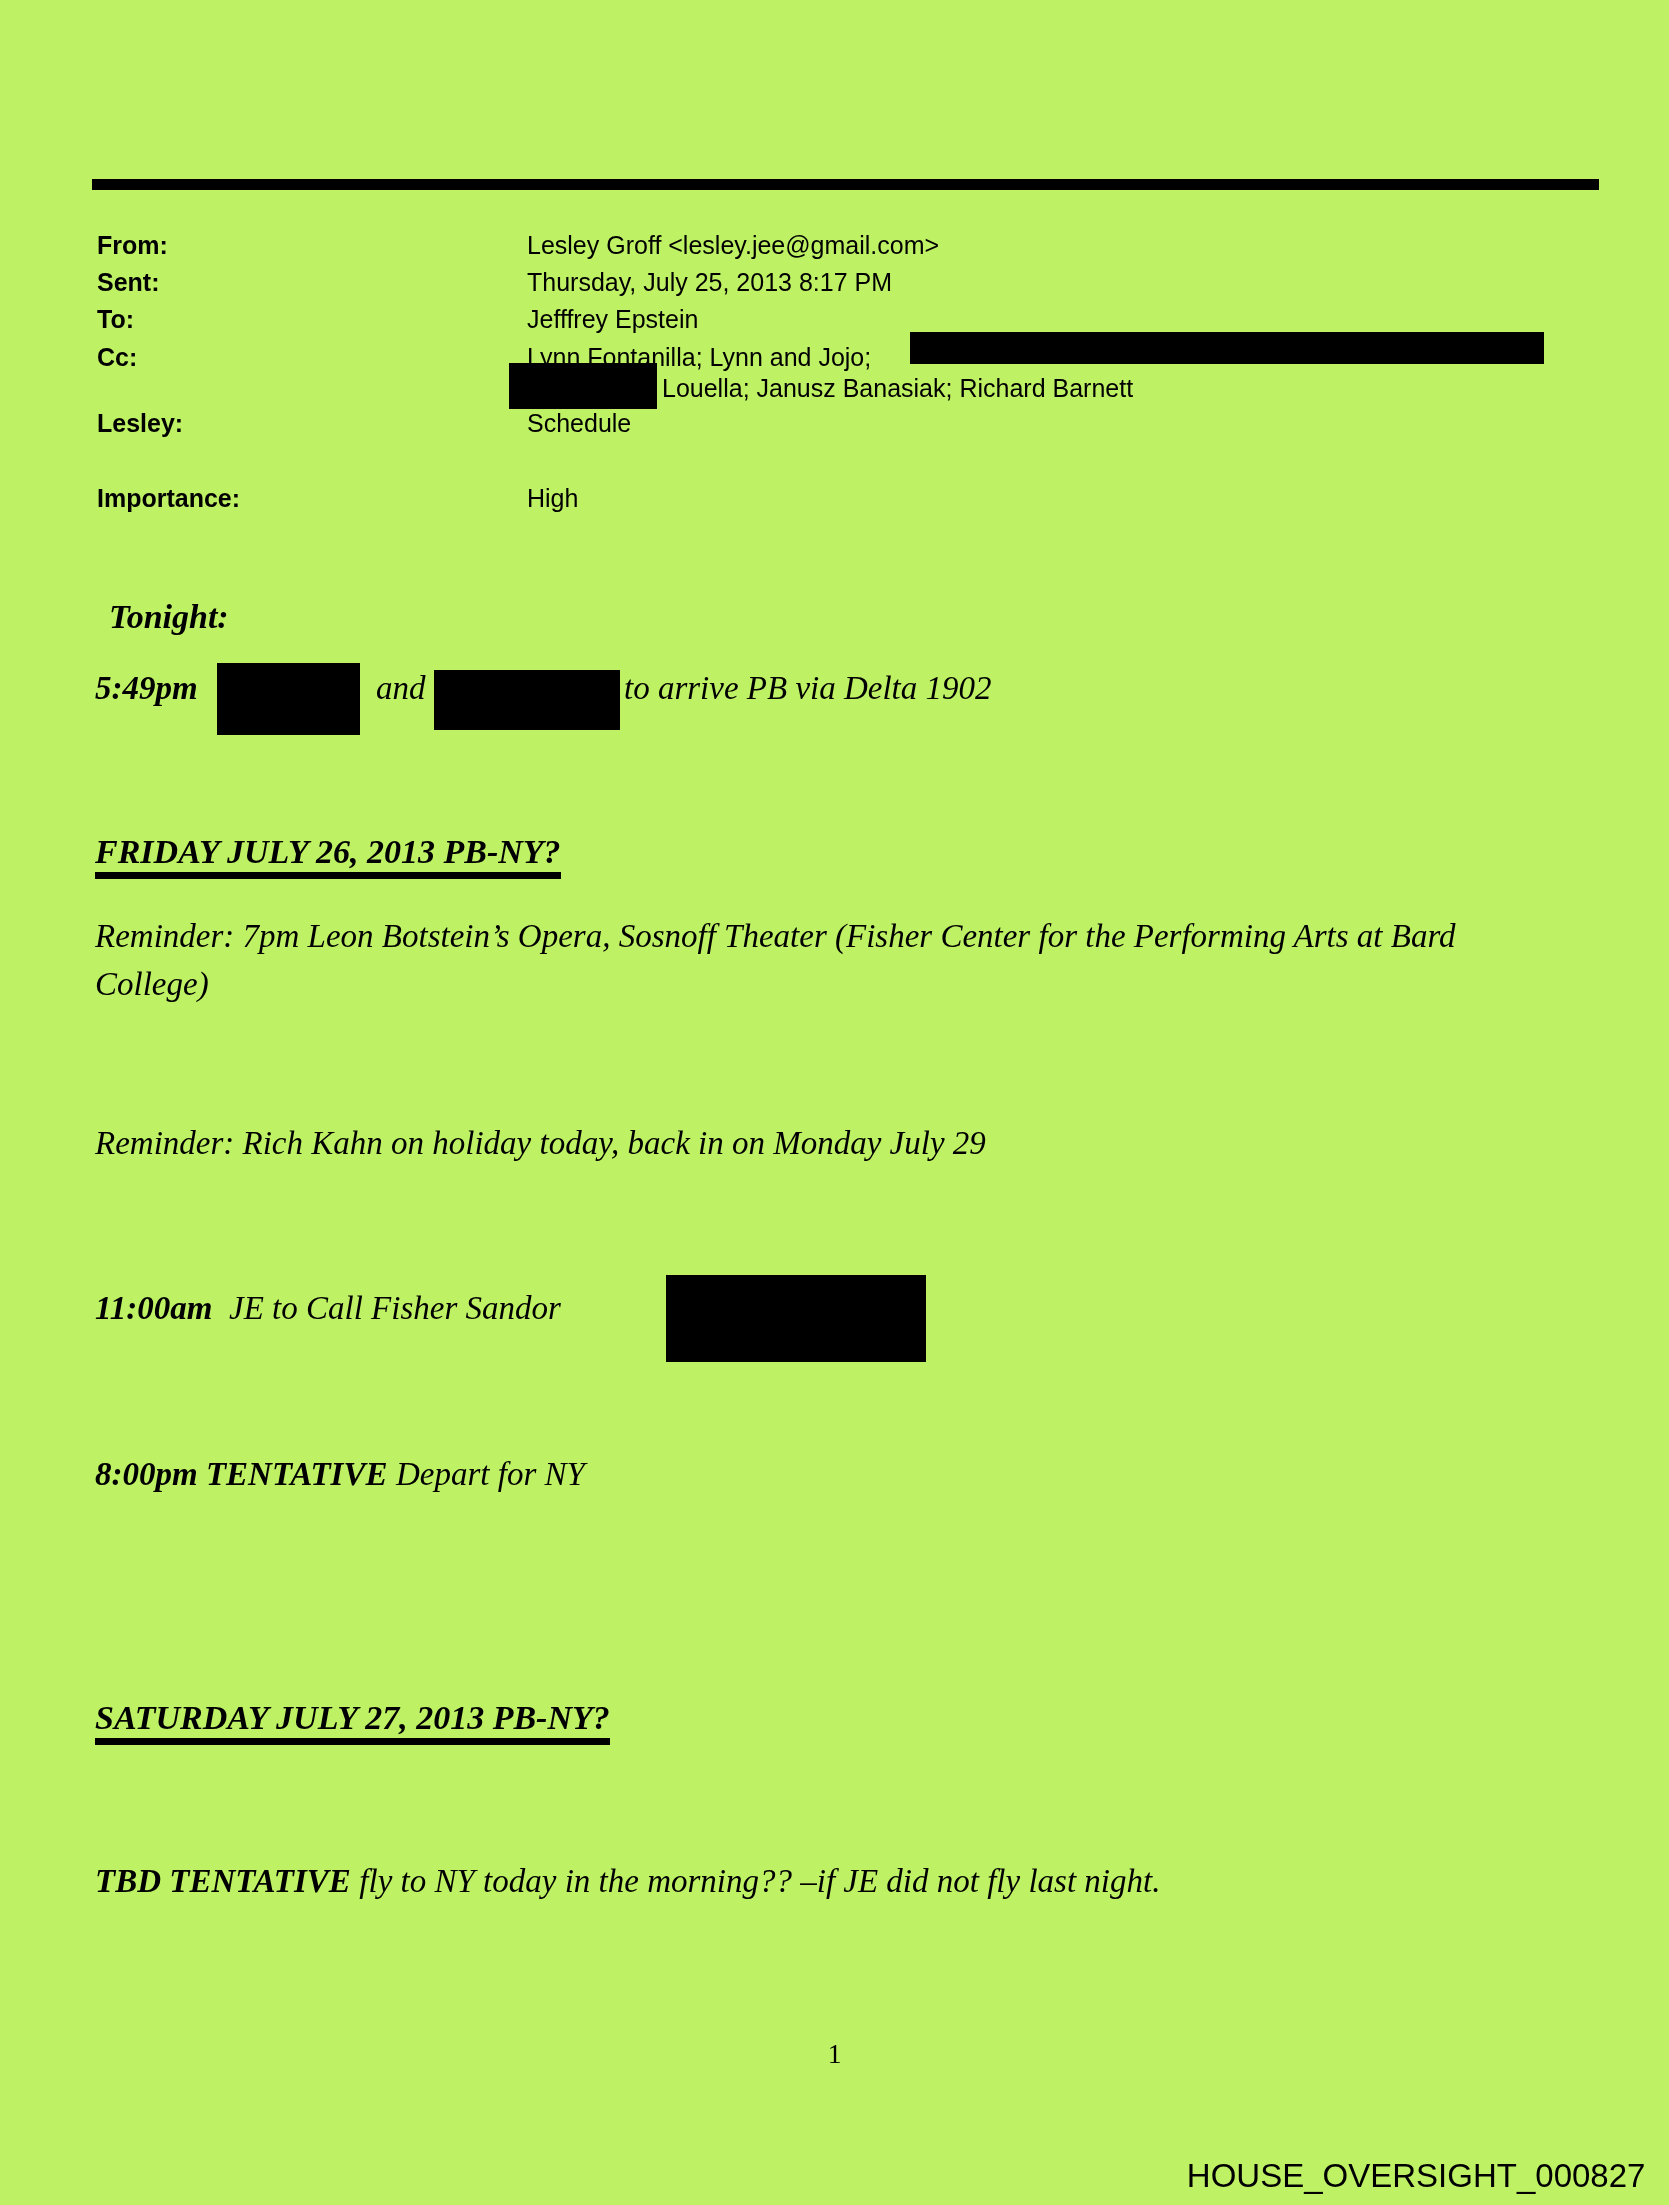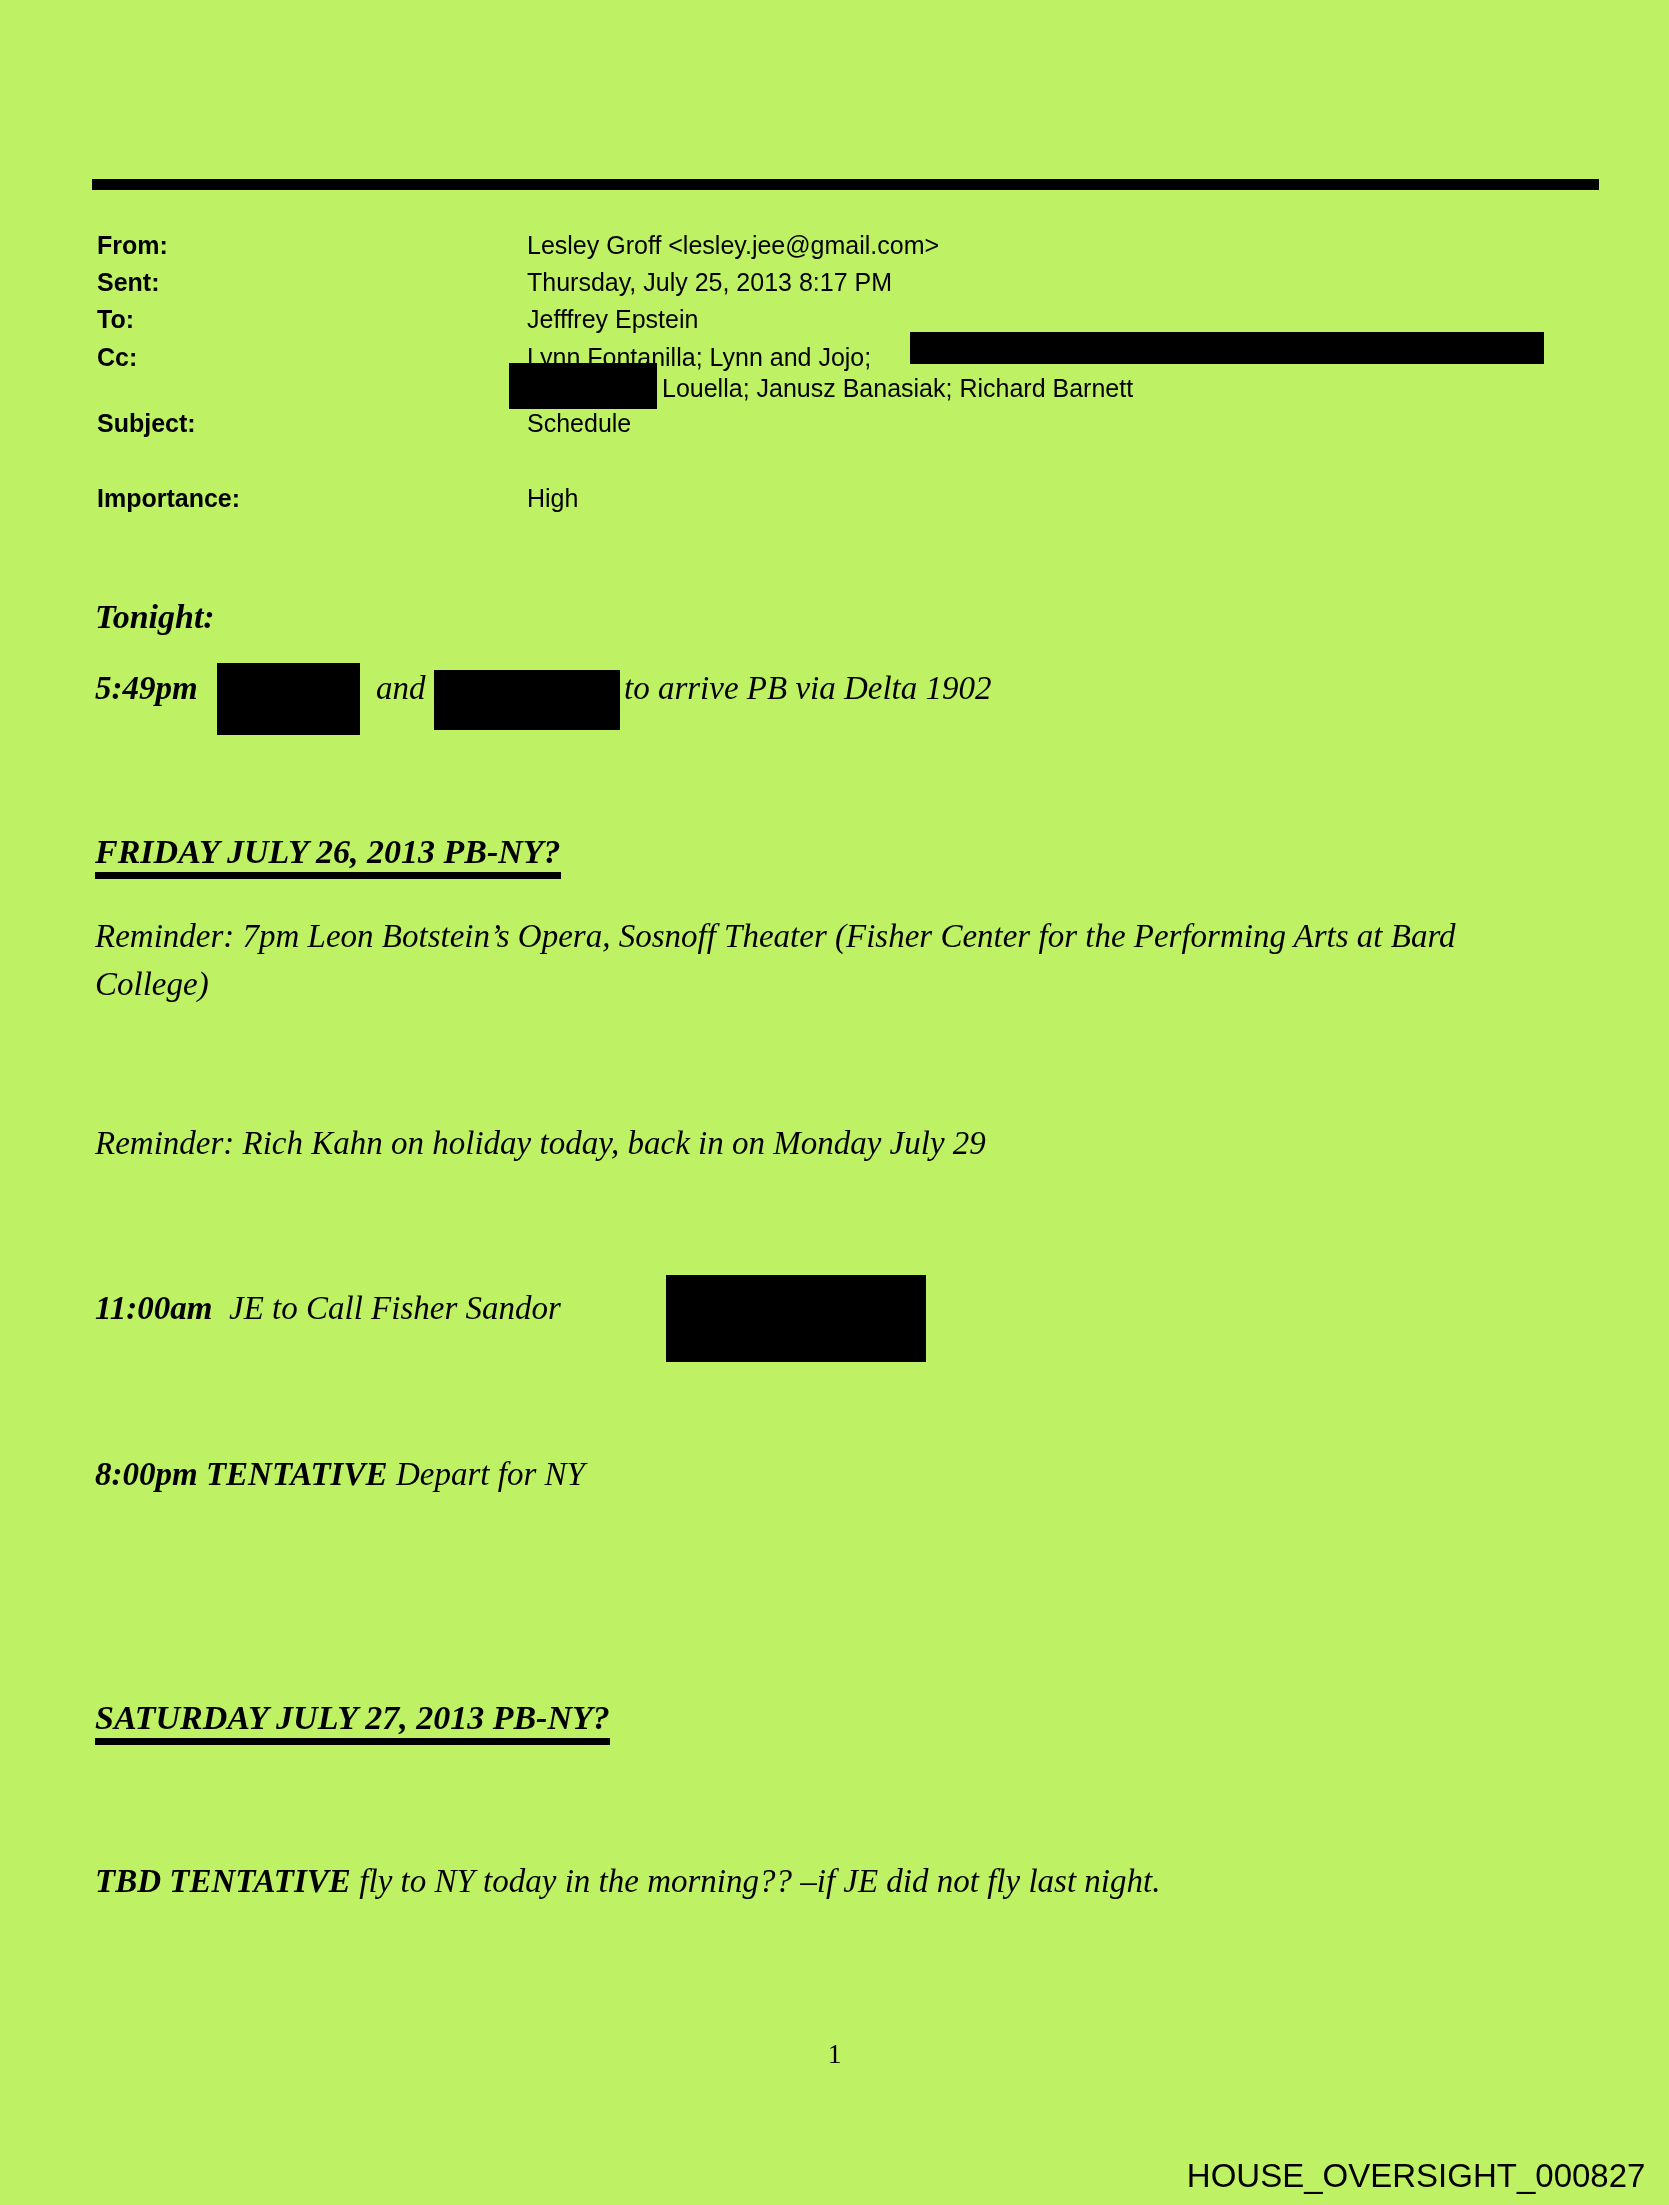--- a/index.html
+++ b/index.html
@@ -20,21 +20,21 @@
   .redaction{position:absolute;background:#000000;}
   .para{font-style:italic;font-size:33px;line-height:48px;white-space:pre-wrap;}
   .seg{font-style:italic;font-size:33px;line-height:48px;white-space:nowrap;}
   .b{font-weight:bold;}
   .timeb{font-weight:bold;margin-right:8.5px;}
   .heading{
     display:inline-block;
     font-style:italic;font-weight:bold;font-size:34px;line-height:1;
     padding-bottom:3px;border-bottom:7.2px solid #000000;white-space:nowrap;
   }
-  .tonight{font-style:italic;font-weight:bold;font-size:34px;line-height:1;white-space:nowrap;}
+  .tonight{font-style:italic;font-weight:bold;font-size:34px;line-height:1;white-space:nowrap;margin-left:14px;}
   .pagenum{font-size:27.5px;line-height:1;text-align:center;width:100%;left:0;}
   .bates{font-size:33px;line-height:1;white-space:nowrap;}
 </style>
 </head>
 <body>
 
 <div class="page">
 
   <div class="rule"></div>
 
@@ -46,21 +46,21 @@
 
   <div class="abs hlabel sans" style="left:97px;top:307px">To:</div>
   <div class="abs hvalue sans" style="left:527px;top:307px">Jefffrey Epstein</div>
 
   <div class="abs hlabel sans" style="left:97px;top:345px">Cc:</div>
   <div class="abs hvalue sans" style="left:527px;top:345px">Lynn Fontanilla; Lynn and Jojo;</div>
   <div class="redaction" style="left:910px;top:332px;width:634px;height:32px"></div>
   <div class="redaction" style="left:509px;top:363px;width:148px;height:46px"></div>
   <div class="abs hvalue sans" style="left:662px;top:376px">Louella; Janusz Banasiak; Richard Barnett</div>
 
-  <div class="abs hlabel sans" style="left:97px;top:411px">Subject:</div>
+  <div class="abs hlabel sans" style="left:97px;top:411px">Lesley:</div>
   <div class="abs hvalue sans" style="left:527px;top:411px">Schedule</div>
 
   <div class="abs hlabel sans" style="left:97px;top:486px">Importance:</div>
   <div class="abs hvalue sans" style="left:527px;top:486px">High</div>
 
   <div class="abs tonight" style="left:95px;top:600px">Tonight:</div>
 
   <div class="abs" style="left:95px;top:664px;width:1506px;height:88px">
     <span class="abs seg b" style="left:0;top:0">5:49pm</span>
     <div class="redaction" style="left:122px;top:-0.7px;width:143px;height:72px"></div>

